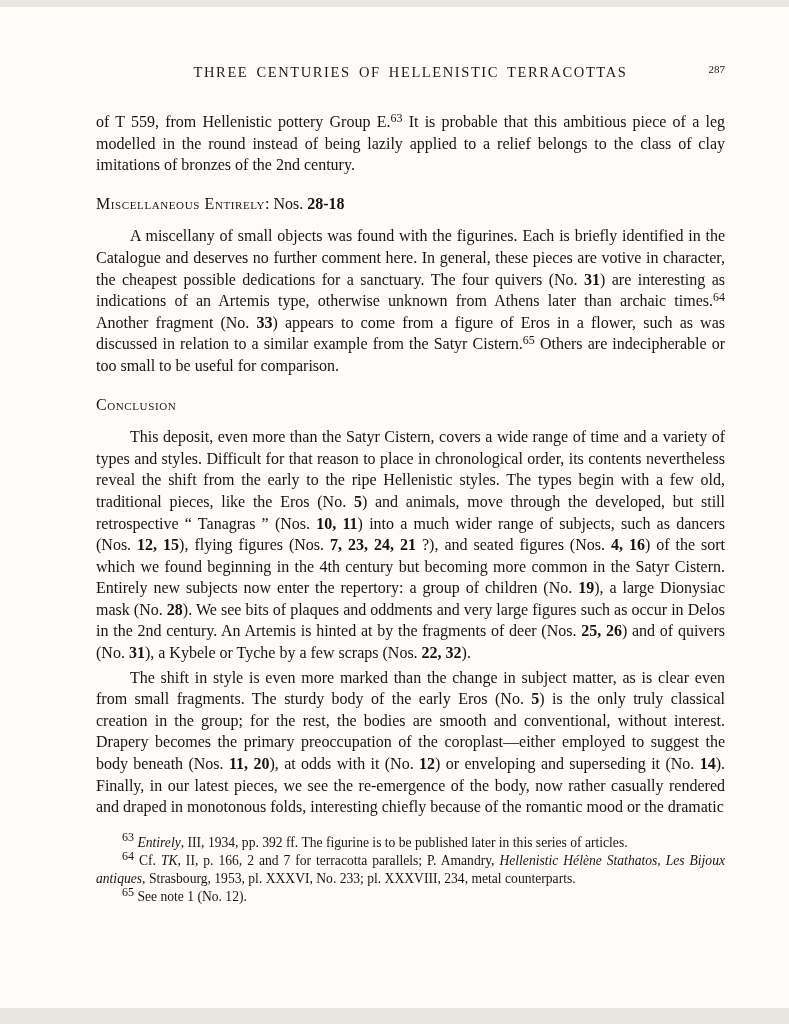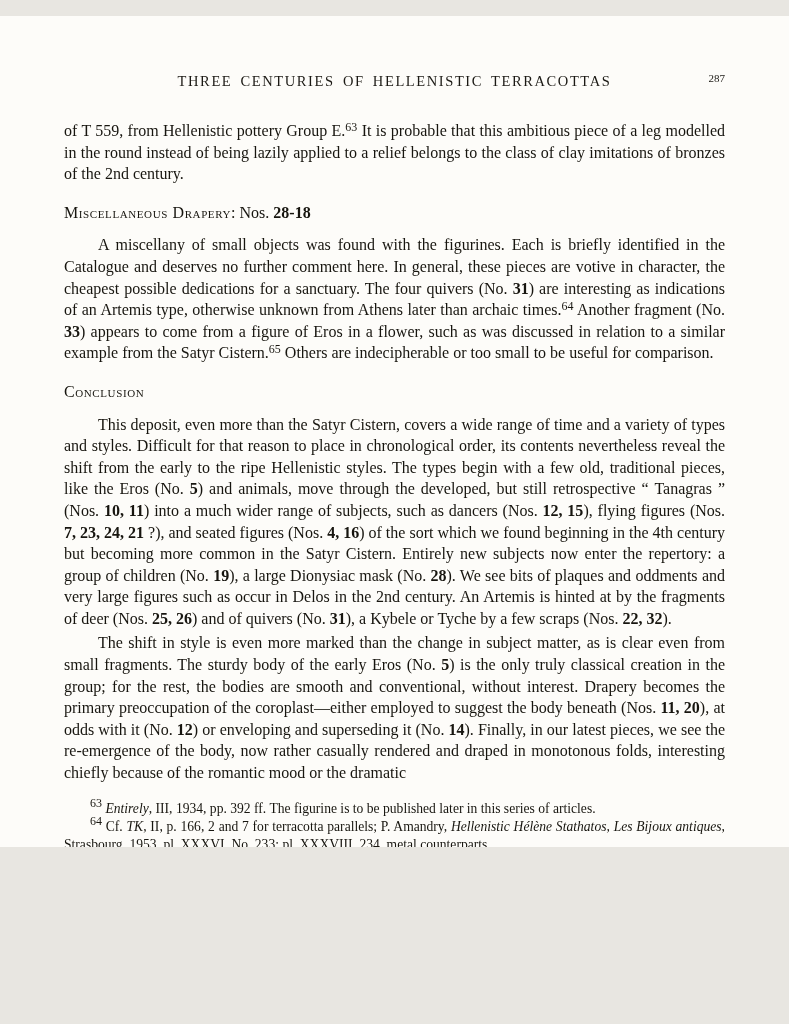--- a/index.html
+++ b/index.html
@@ -3,27 +3,27 @@
 <meta charset="utf-8">
 <style>
   html, body {
     margin: 0;
     padding: 0;
     background: #e8e6e1;
   }
   .page {
     position: relative;
     width: 789px;
-    height: 831px;
-    margin: 16px auto;
+    height: 1001px;
+    margin: 7px auto;
     box-sizing: border-box;
     background: #fdfcf9;
     color: #17150f;
     font-family: "Liberation Serif", "DejaVu Serif", serif;
-    padding: 56px 64px 36px 64px;
+    padding: 56px 64px 36px 96px;
     overflow: hidden;
   }
   .page-header {
     position: relative;
     text-align: center;
     margin-bottom: 28px;
     height: 20px;
   }
   .running-title {
     display: inline-block;
@@ -87,30 +87,31 @@
 
   <header class="page-header">
     <span class="running-title">THREE CENTURIES OF HELLENISTIC TERRACOTTAS</span>
     <span class="page-number">287</span>
   </header>
 
   <main class="page-body">
 
     <p class="para no-indent"><span>of T 559, from Hellenistic pottery Group E.</span><sup>63</sup><span> It is probable that this ambitious piece of a leg modelled in the round instead of being lazily applied to a relief belongs to the class of clay imitations of bronzes of the 2nd century.</span></p>
 
-    <h2 class="section-heading"><span class="sc">Miscellaneous Drapery</span><span>:  Nos. </span><span class="b">28-18</span></h2>
+    <h2 class="section-heading"><span class="sc">Miscellaneous Entirely</span><span>:  Nos. </span><span class="b">28-18</span></h2>
 
     <p class="para indent"><span>A miscellany of small objects was found with the figurines. Each is briefly identified in the Catalogue and deserves no further comment here. In general, these pieces are votive in character, the cheapest possible dedications for a sanctuary. The four quivers (No. </span><span class="b">31</span><span>) are interesting as indications of an Artemis type, otherwise unknown from Athens later than archaic times.</span><sup>64</sup><span> Another fragment (No. </span><span class="b">33</span><span>) appears to come from a figure of Eros in a flower, such as was discussed in relation to a similar example from the Satyr Cistern.</span><sup>65</sup><span> Others are indecipherable or too small to be useful for comparison.</span></p>
 
     <h2 class="section-heading"><span class="sc">Conclusion</span></h2>
 
     <p class="para indent"><span>This deposit, even more than the Satyr Cistern, covers a wide range of time and a variety of types and styles. Difficult for that reason to place in chronological order, its contents nevertheless reveal the shift from the early to the ripe Hellenistic styles. The types begin with a few old, traditional pieces, like the Eros (No. </span><span class="b">5</span><span>) and animals, move through the developed, but still retrospective “ Tanagras ” (Nos. </span><span class="b">10, 11</span><span>) into a much wider range of subjects, such as dancers (Nos. </span><span class="b">12, 15</span><span>), flying figures (Nos. </span><span class="b">7, 23, 24, 21</span><span> ?), and seated figures (Nos. </span><span class="b">4, 16</span><span>) of the sort which we found beginning in the 4th century but becoming more common in the Satyr Cistern. Entirely new subjects now enter the repertory: a group of children (No. </span><span class="b">19</span><span>), a large Dionysiac mask (No. </span><span class="b">28</span><span>). We see bits of plaques and oddments and very large figures such as occur in Delos in the 2nd century. An Artemis is hinted at by the fragments of deer (Nos. </span><span class="b">25, 26</span><span>) and of quivers (No. </span><span class="b">31</span><span>), a Kybele or Tyche by a few scraps (Nos. </span><span class="b">22, 32</span><span>).</span></p>
 
     <p class="para indent"><span>The shift in style is even more marked than the change in subject matter, as is clear even from small fragments. The sturdy body of the early Eros (No. </span><span class="b">5</span><span>) is the only truly classical creation in the group; for the rest, the bodies are smooth and conventional, without interest. Drapery becomes the primary preoccupation of the coroplast—either employed to suggest the body beneath (Nos. </span><span class="b">11, 20</span><span>), at odds with it (No. </span><span class="b">12</span><span>) or enveloping and superseding it (No. </span><span class="b">14</span><span>). Finally, in our latest pieces, we see the re-emergence of the body, now rather casually rendered and draped in monotonous folds, interesting chiefly because of the romantic mood or the dramatic</span></p>
 
   </main>
 
   <footer class="footnotes">
     <p class="footnote"><sup>63</sup><span> </span><span class="i">Entirely</span><span>, III, 1934, pp. 392 ff. The figurine is to be published later in this series of articles.</span></p>
     <p class="footnote"><sup>64</sup><span> Cf. </span><span class="i">TK</span><span>, II, p. 166, 2 and 7 for terracotta parallels; P. Amandry, </span><span class="i">Hellenistic Hélène Stathatos, Les Bijoux antiques</span><span>, Strasbourg, 1953, pl. XXXVI, No. 233; pl. XXXVIII, 234, metal counterparts.</span></p>
+    <p class="footnote"><sup>65</sup><span> See note 1 (No. 12).</span></p>
   </footer>
 
 </div>
 
 </body></html>

